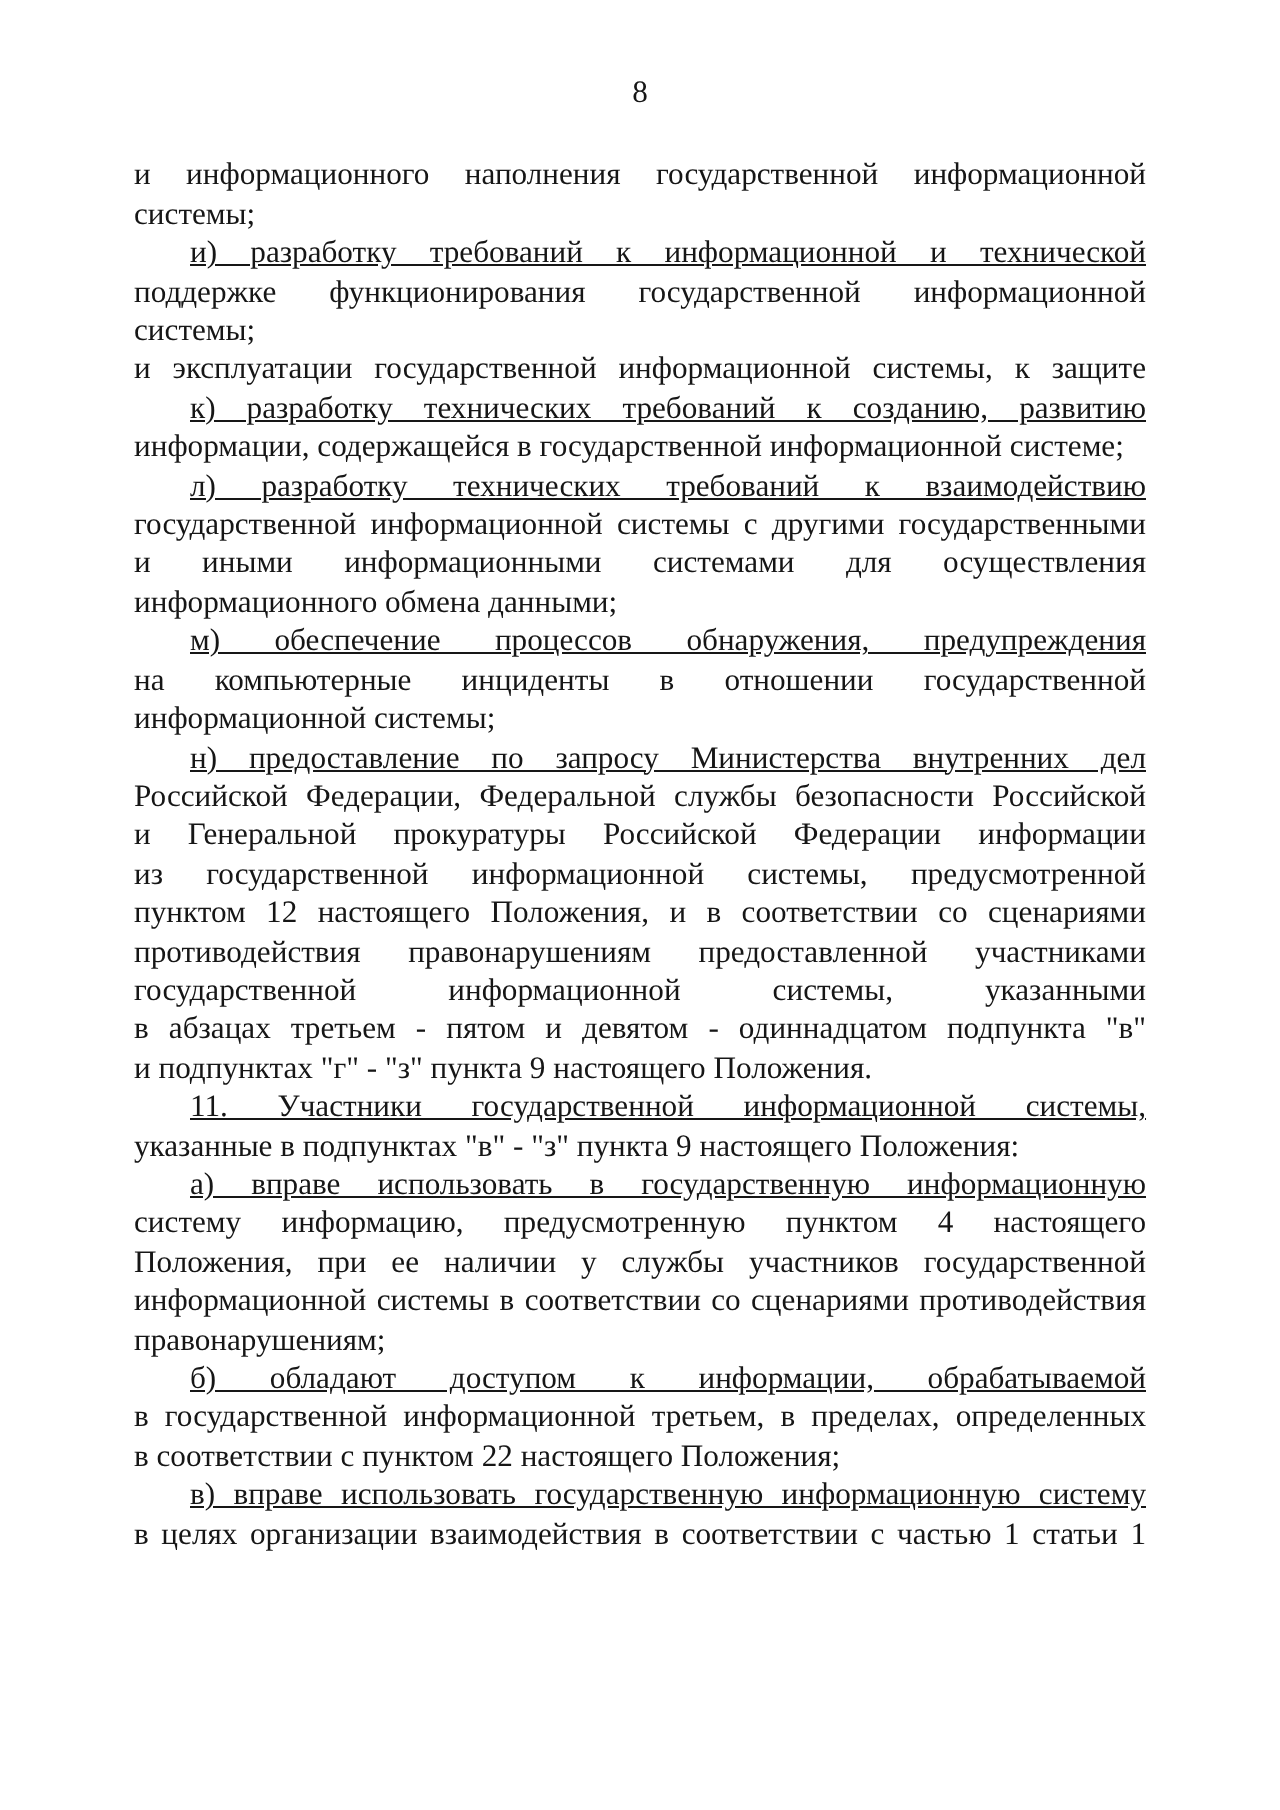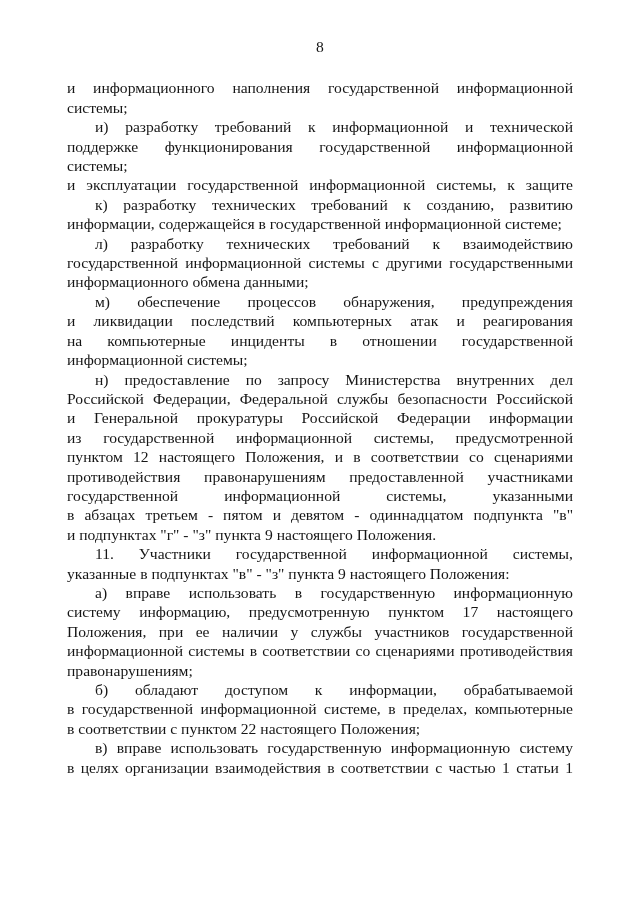--- a/index.html
+++ b/index.html
@@ -35,20 +35,21 @@
     padding: 0;
   }
   .line {
     text-align: justify;
     text-align-last: justify;
     white-space: normal;
     word-spacing: normal;
   }
   .line.indent {
     padding-left: 28px;
+    text-decoration: underline;
   }
   .line.lastline {
     text-align: left;
     text-align-last: left;
   }
 </style>
 </head>
 <body>
 
 <div class="page">
@@ -64,53 +65,53 @@
         <div class="line lastline">системы;</div>
       </div>
       <div class="paragraph">
         <div class="line">и эксплуатации государственной информационной системы, к защите</div>
         <div class="line indent">к) разработку технических требований к созданию, развитию</div>
         <div class="line lastline">информации, содержащейся в государственной информационной системе;</div>
       </div>
       <div class="paragraph">
         <div class="line indent">л) разработку технических требований к взаимодействию</div>
         <div class="line">государственной информационной системы с другими государственными</div>
+        <div class="line">и иными информационными системами для осуществления</div>
         <div class="line lastline">информационного обмена данными;</div>
       </div>
       <div class="paragraph">
         <div class="line indent">м) обеспечение процессов обнаружения, предупреждения</div>
-        <div class="line">и ликвидации последствий компьютерных атак и реагирования</div>
         <div class="line">на компьютерные инциденты в отношении государственной</div>
         <div class="line lastline">информационной системы;</div>
       </div>
       <div class="paragraph">
         <div class="line indent">н) предоставление по запросу Министерства внутренних дел</div>
         <div class="line">Российской Федерации, Федеральной службы безопасности Российской</div>
         <div class="line">и Генеральной прокуратуры Российской Федерации информации</div>
         <div class="line">из государственной информационной системы, предусмотренной</div>
         <div class="line">пунктом 12 настоящего Положения, и в соответствии со сценариями</div>
         <div class="line">противодействия правонарушениям предоставленной участниками</div>
         <div class="line">государственной информационной системы, указанными</div>
         <div class="line">в абзацах третьем - пятом и девятом - одиннадцатом подпункта "в"</div>
         <div class="line lastline">и подпунктах "г" - "з" пункта 9 настоящего Положения.</div>
       </div>
       <div class="paragraph">
         <div class="line indent">11. Участники государственной информационной системы,</div>
         <div class="line lastline">указанные в подпунктах "в" - "з" пункта 9 настоящего Положения:</div>
       </div>
       <div class="paragraph">
         <div class="line indent">а) вправе использовать в государственную информационную</div>
-        <div class="line">систему информацию, предусмотренную пунктом 17 настоящего</div>
+        <div class="line">систему информацию, предусмотренную пунктом 4 настоящего</div>
         <div class="line">Положения, при ее наличии у службы участников государственной</div>
         <div class="line">информационной системы в соответствии со сценариями противодействия</div>
         <div class="line lastline">правонарушениям;</div>
       </div>
       <div class="paragraph">
         <div class="line indent">б) обладают доступом к информации, обрабатываемой</div>
-        <div class="line">в государственной информационной системе, в пределах, компьютерные</div>
+        <div class="line">в государственной информационной третьем, в пределах, определенных</div>
         <div class="line lastline">в соответствии с пунктом 22 настоящего Положения;</div>
       </div>
       <div class="paragraph">
         <div class="line indent">в) вправе использовать государственную информационную систему</div>
         <div class="line">в целях организации взаимодействия в соответствии с частью 1 статьи 1</div>
       </div>
     </div>
 </div>
 
 </body></html>

